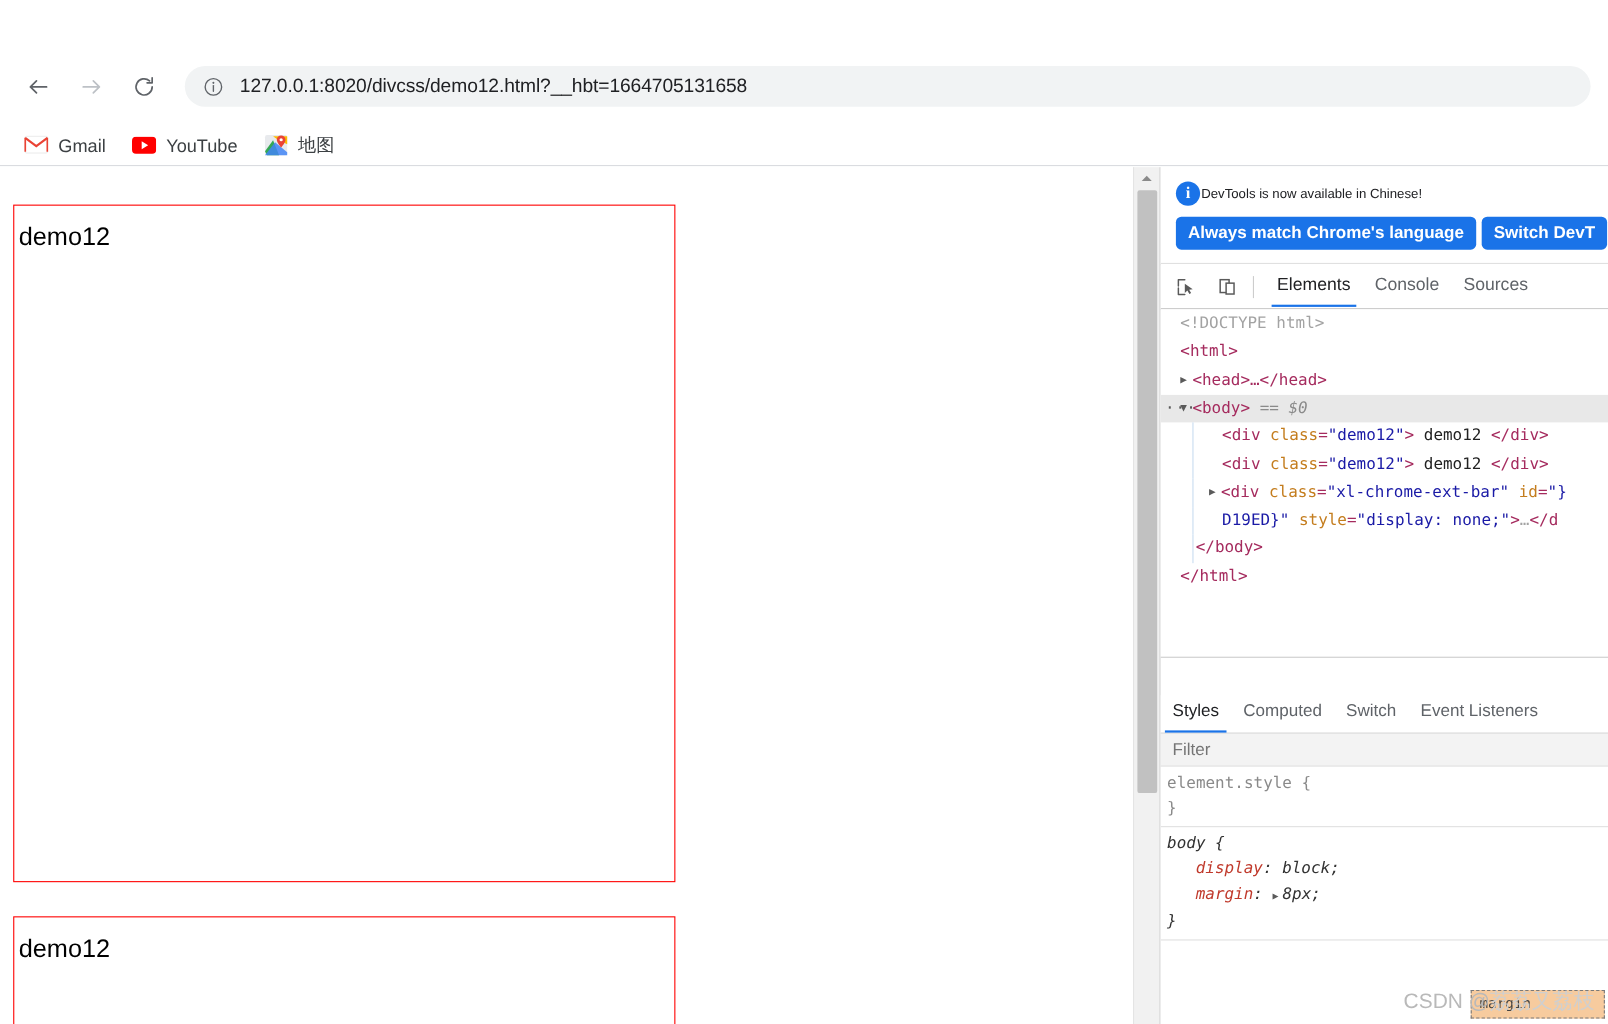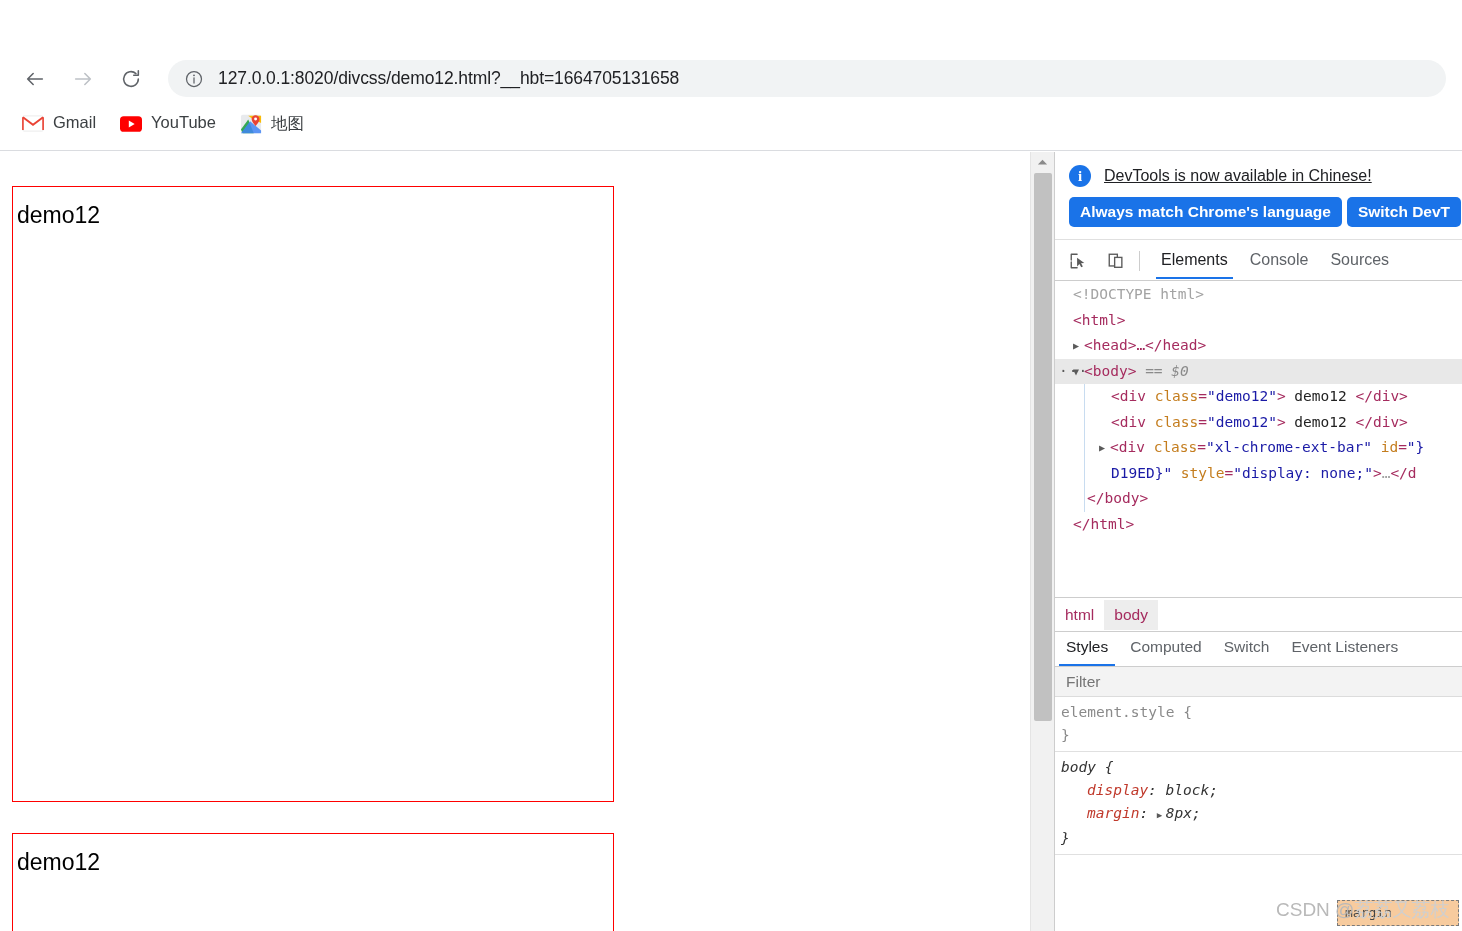--- a/index.html
+++ b/index.html
@@ -87,21 +87,21 @@
   }
 
   
   .bookmarks {
     position: absolute; left: 0; top: 105px; width: 1462px; height: 46px;
     background: #ffffff;
     display: flex; align-items: center;
     border-bottom: 1px solid #dadce0;
   }
   .bm {
-    display: flex; align-items: flex-start;
+    display: flex; align-items: flex-end;
     height: 30px; padding: 0 8px;
     margin-left: 8px;
     border-radius: 4px;
   }
   .bm:first-child { margin-left: 14px; }
   .bm-ico { width: 22px; height: 22px; flex: 0 0 auto; display: flex; align-items: center; justify-content: center; }
   .bm-label { margin-left: 9px; font-size: 16.5px; color: #3c4043; white-space: nowrap; }
 
   
   .viewport {
@@ -155,21 +155,21 @@
     display: flex; align-items: center;
     padding: 13px 0 0 14px;
   }
   .info-circle {
     width: 22px; height: 22px; border-radius: 50%;
     background: #1a73e8; color: #ffffff;
     display: flex; align-items: center; justify-content: center;
     font-size: 15px; font-weight: bold; font-family: "Liberation Serif", serif;
     flex: 0 0 auto;
   }
-  .dt-notice-text { margin-left: 13px; font-size: 16px; color: #202124; white-space: nowrap; text-decoration: underline; }
+  .dt-notice-text { margin-left: 1px; font-size: 12px; color: #202124; white-space: nowrap; }
   .dt-notice-btns { display: flex; padding: 10px 0 0 14px; }
   .dt-btn {
     background: #1a73e8; color: #ffffff;
     font-size: 15.5px; font-weight: bold;
     padding: 6px 11px;
     border-radius: 5px;
     white-space: nowrap;
     margin-right: 5px;
   }
 
@@ -454,24 +454,20 @@
       <div class="dom-line" style="padding-left:32px">
         <span class="dom-guide"></span><span class="tk-tag">&lt;/body&gt;</span>
       </div>
       <div class="dom-line">
         <span class="tk-tag">&lt;/html&gt;</span>
       </div>
     </div>
 
     <div class="dt-hsplit"></div>
 
-    <div class="dt-crumbs">
-      <span class="crumb">html</span>
-      <span class="crumb active">body</span>
-    </div>
 
     <div class="dt-subtabs">
       <span class="subtab active">Styles</span>
       <span class="subtab">Computed</span>
       <span class="subtab">Switch</span>
       <span class="subtab">Event Listeners</span>
     </div>
 
     <div class="dt-filter">
       <span>Filter</span>

